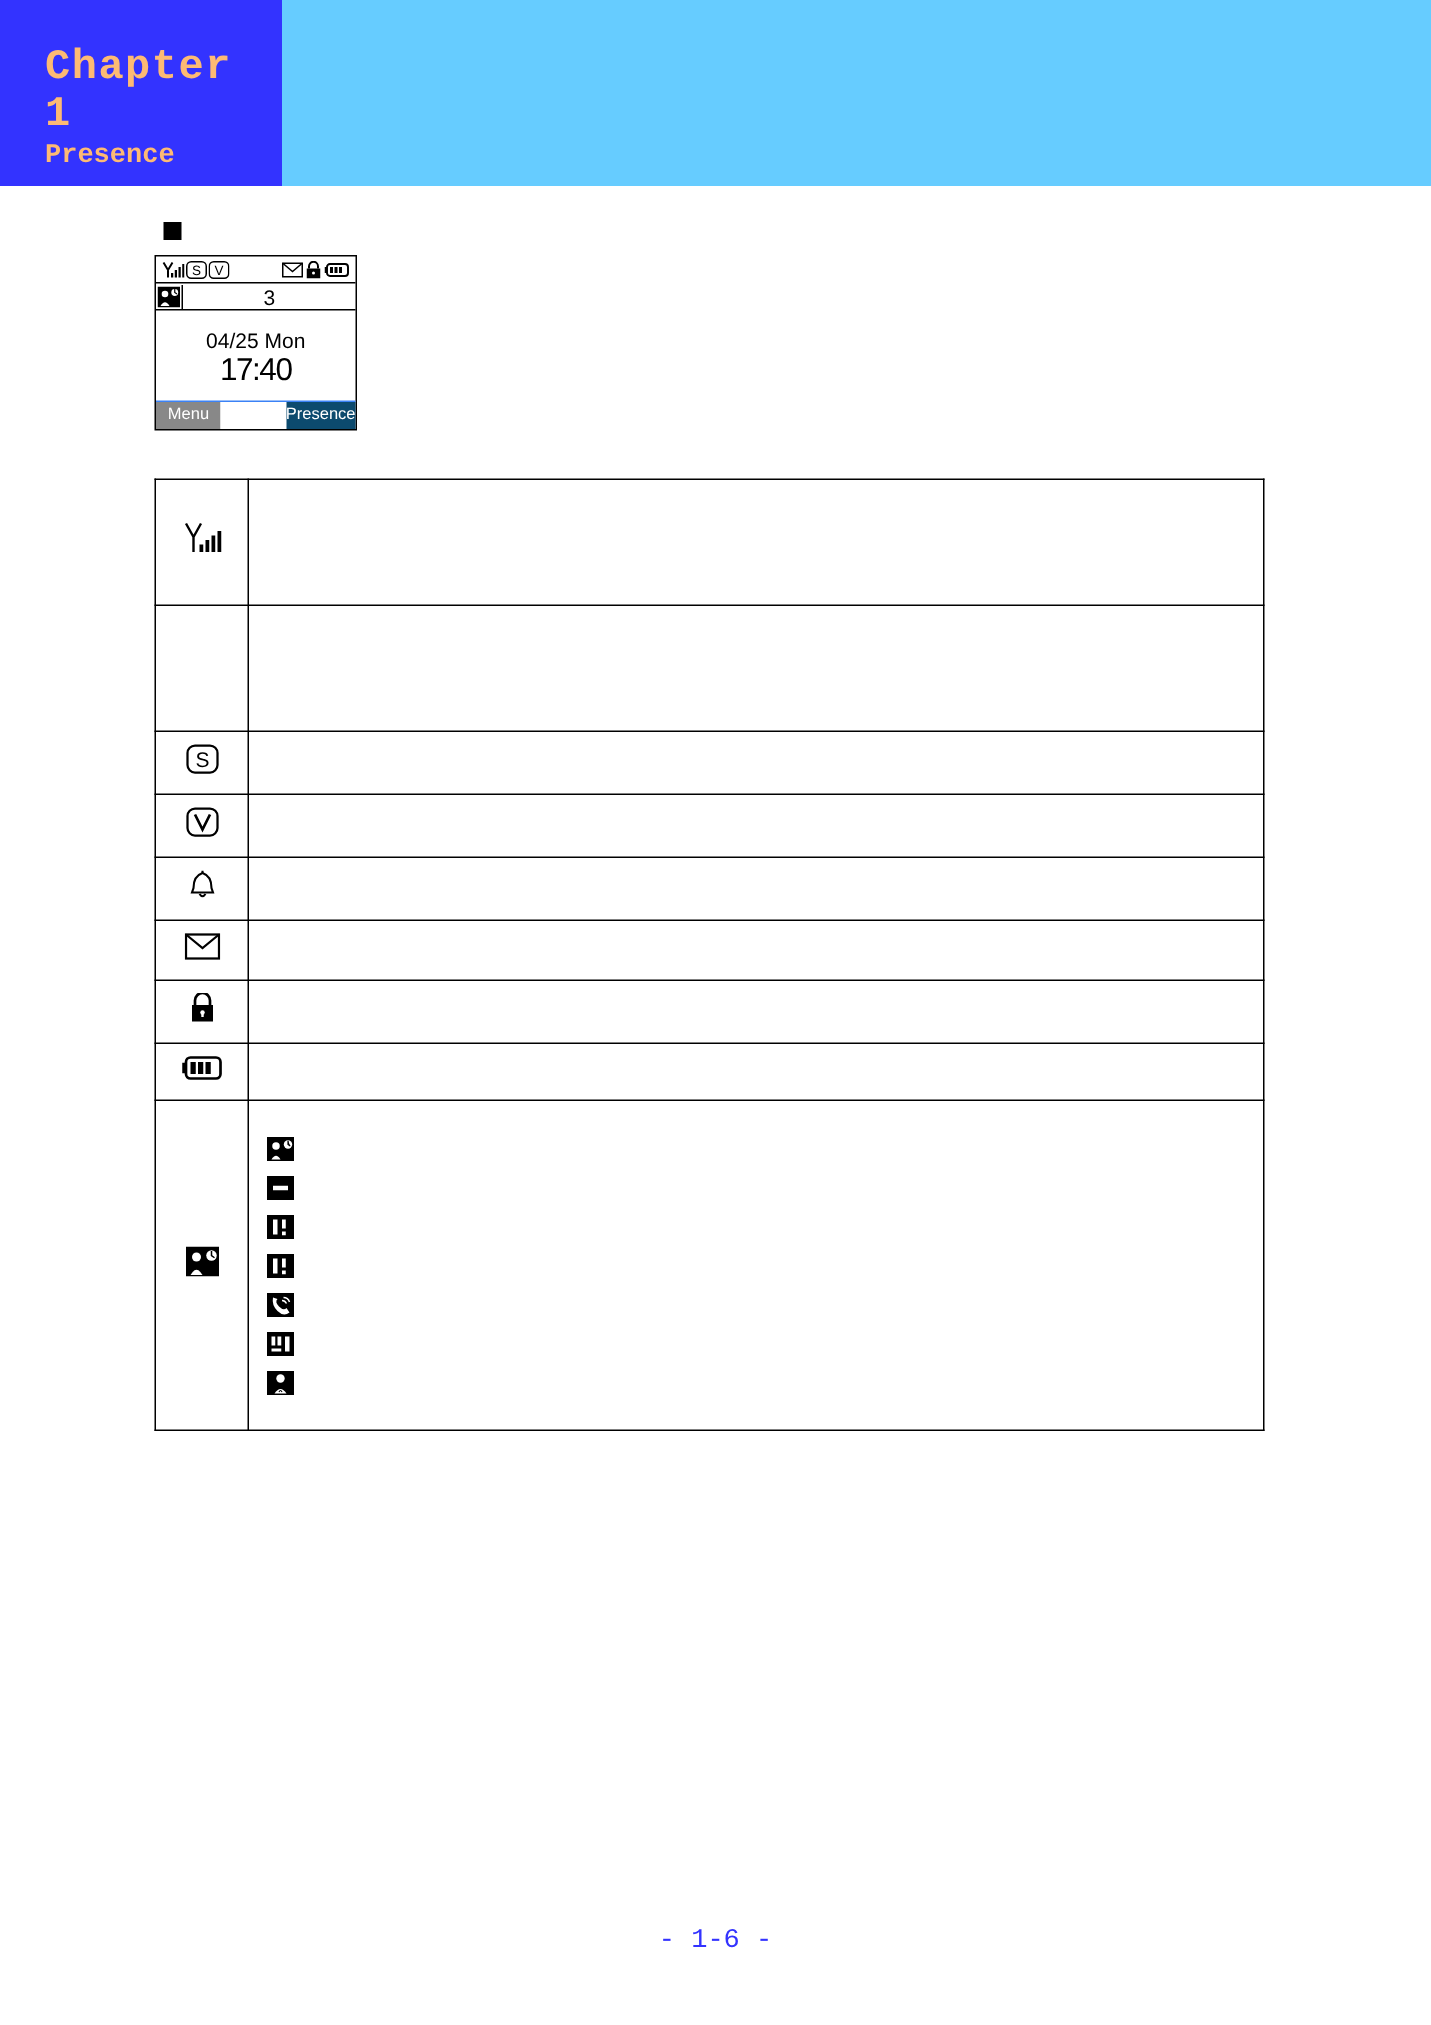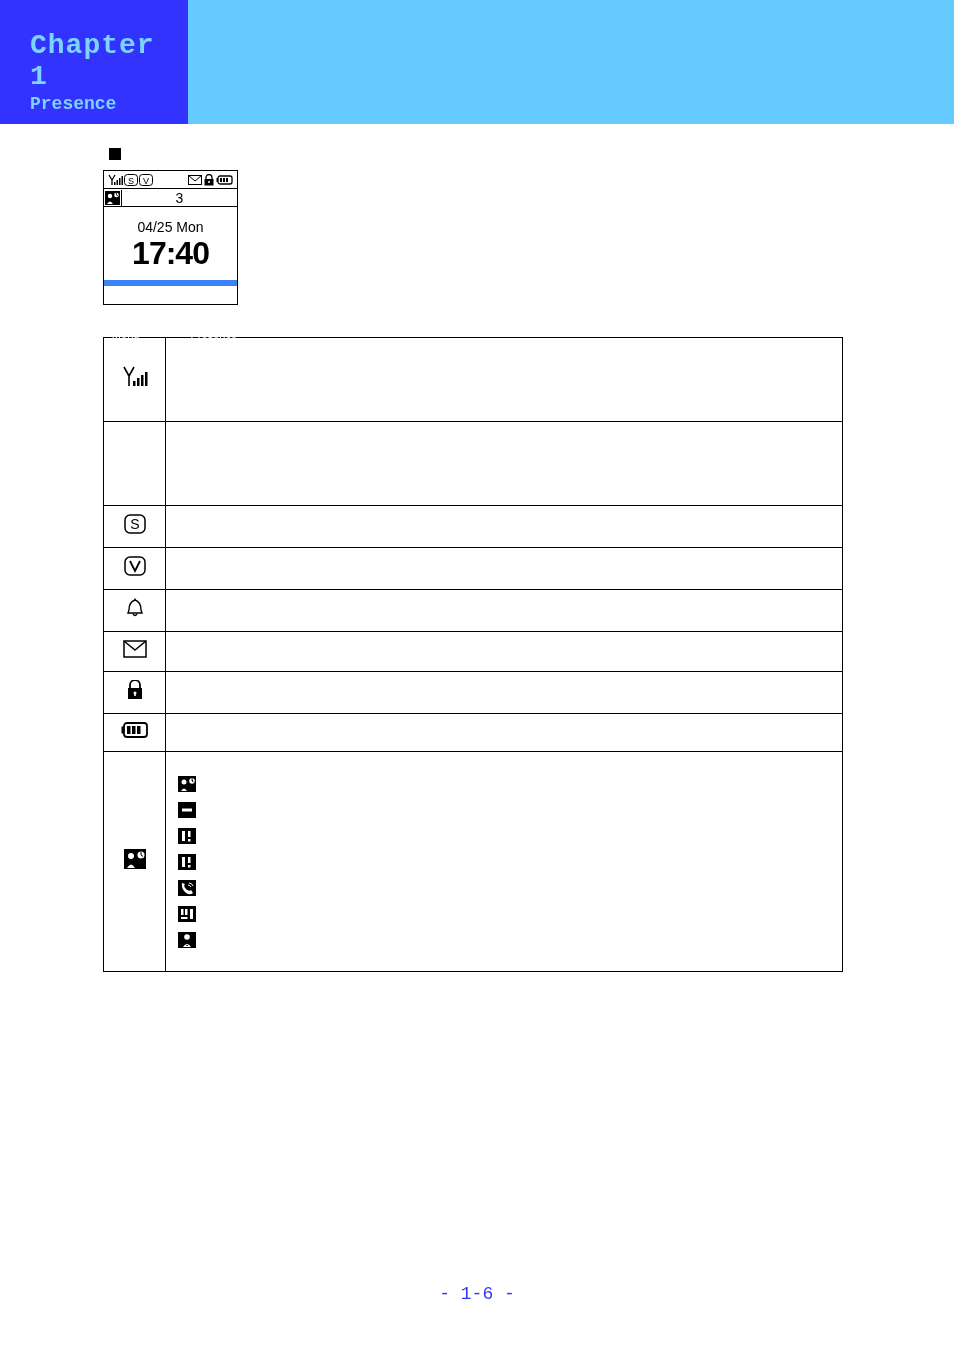--- a/index.html
+++ b/index.html
@@ -13,21 +13,21 @@
   .banner {
     width: 954px;
     height: 124px;
     background: #66CCFF;
     display: flex;
   }
   .banner-left {
     width: 188px;
     height: 124px;
     background: #3333FF;
-    color: #7dd3fc;
+    color: #fdba74;
     padding: 30px 0 0 30px;
   }
   .chapter-title {
     font-size: 28px;
     font-weight: bold;
     letter-spacing: 1px;
   }
   .chapter-subtitle {
     font-size: 18px;
     font-weight: bold;
@@ -74,35 +74,34 @@
     border-right: 1px solid #000;
   }
   .presence-row .pres-num {
     flex: 1;
     text-align: center;
     font-size: 14px;
   }
   .date-area {
     text-align: center;
     padding: 12px 0 8px 0;
-    border-bottom: 6px solid #3b82f6;
+    border-bottom: 1px solid #3b82f6;
   }
   .date-line { font-size: 14px; }
-  .time-line { font-size: 32px; font-weight: bold; letter-spacing: -1px; }
+  .time-line { font-size: 21px; font-weight: normal; letter-spacing: -1px; }
   .softkey-row {
     display: flex;
     height: 18px;
   }
   .softkey-row .sk {
     flex: 1;
     font-size: 11px;
     color: #fff;
     text-align: center;
     line-height: 16px;
-    margin-top: 40px;
   }
   .sk-left { background: #888; }
   .sk-mid { background: #fff; }
   .sk-right { background: #0c4a6e; }
 
   .icon-table {
     border: 1.5px solid #000;
     border-collapse: collapse;
     width: 740px;
   }

